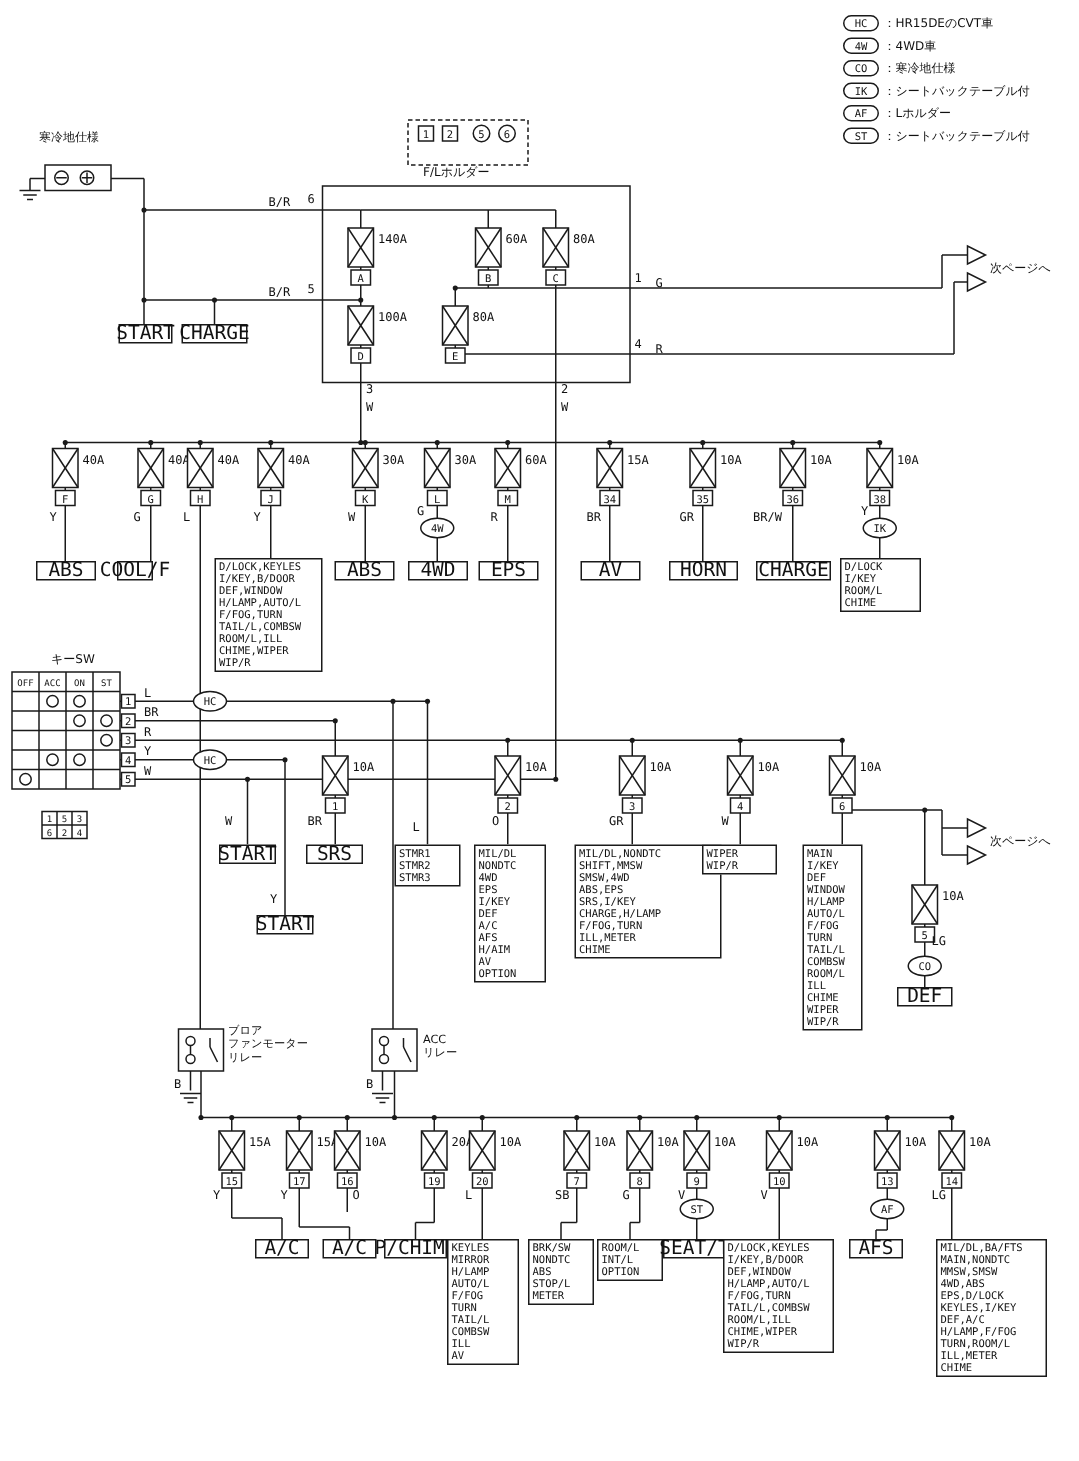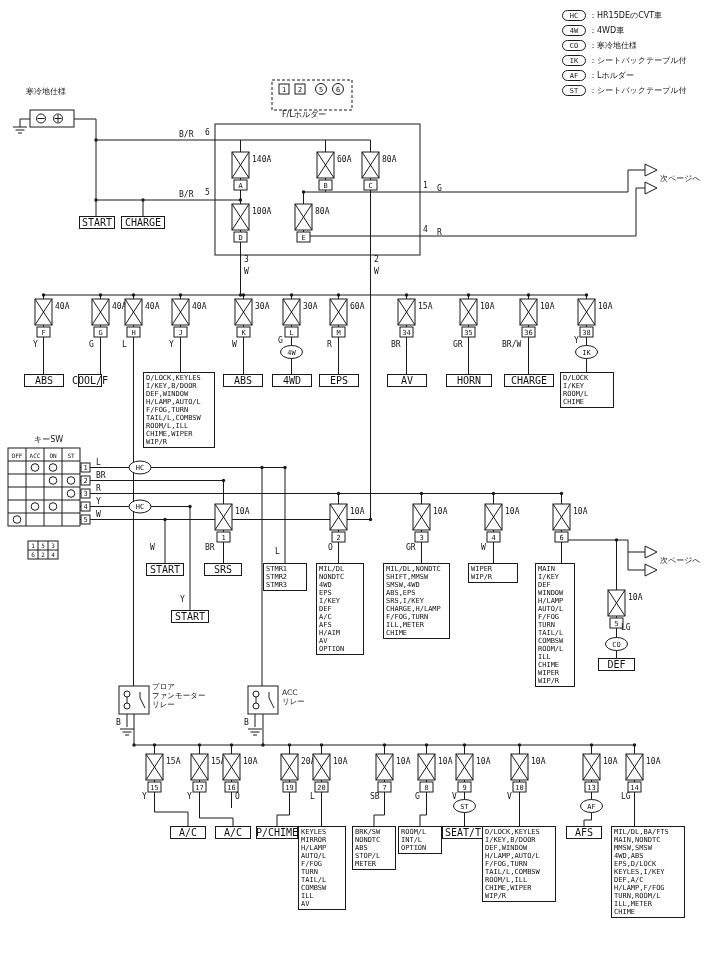--- a/index.html
+++ b/index.html
@@ -14,21 +14,21 @@
   .dot{fill:#1a1a1a}
   text{font-family:"DejaVu Sans Mono","Liberation Mono",monospace;fill:#111}
   .t8{font-size:8px}
   .t7c{font-size:7px;text-anchor:middle}
   .t6c{font-size:6px;text-anchor:middle}
   .lbl{position:absolute;font-size:8px;line-height:1;white-space:nowrap}
   .jp{font-family:"DejaVu Sans","Liberation Sans",sans-serif}
   .cbox{position:absolute;border:1px solid #1a1a1a;background:#fff;font-size:7px;
         line-height:8px;padding:1px 2px;white-space:nowrap;z-index:3}
   .cbox.single{display:flex;align-items:center;justify-content:center;height:13px;
-        padding:0 1px;font-size:10px}
+        padding:0 1px;font-size:13px}
   .rlabel{position:absolute;font-size:7.5px;line-height:9px;white-space:nowrap;
         font-family:"DejaVu Sans","Liberation Sans",sans-serif}
   .legend{position:absolute;left:562px;top:8px;z-index:4}
   .legend-row{display:flex;align-items:center;height:15px}
   .lg-oval{display:inline-flex;align-items:center;justify-content:center;min-width:24px;
         height:11px;border:1px solid #1a1a1a;border-radius:6px;font-size:7px;margin-right:3px}
   .lg-text{font-size:8px;font-family:"DejaVu Sans","Liberation Sans",sans-serif}
 </style>
 </head>
 <body>
@@ -632,35 +632,35 @@
     <div class="cbox single" style="left: 272px; top: 374px; width: 40px;">4WD</div>
     <div class="cbox single" style="left: 319px; top: 374px; width: 40px;">EPS</div>
     <div class="cbox single" style="left: 387px; top: 374px; width: 40px;">AV</div>
     <div class="cbox single" style="left: 446px; top: 374px; width: 46px;">HORN</div>
     <div class="cbox single" style="left: 504px; top: 374px; width: 50px;">CHARGE</div>
     <div class="cbox" style="left: 560px; top: 372px; width: 54px;">D/LOCK<br>I/KEY<br>ROOM/L<br>CHIME</div>
     <div class="cbox single" style="left: 146px; top: 563px; width: 38px;">START</div>
     <div class="cbox single" style="left: 204px; top: 563px; width: 38px;">SRS</div>
     <div class="cbox" style="left: 263px; top: 563px; width: 44px;">STMR1<br>STMR2<br>STMR3</div>
     <div class="cbox" style="left: 316px; top: 563px; width: 48px;">MIL/DL<br>NONDTC<br>4WD<br>EPS<br>I/KEY<br>DEF<br>A/C<br>AFS<br>H/AIM<br>AV<br>OPTION</div>
-    <div class="cbox" style="left: 383px; top: 563px; width: 67px;">MIL/DL,NONDTC<br>SHIFT,MMSW<br>SMSW,4WD<br>ABS,EPS<br>SRS,I/KEY<br>CHARGE,H/LAMP<br>F/FOG,TURN<br>ILL,METER<br>CHIME</div>
+    <div class="cbox" style="left: 383px; top: 563px; width: 98px;">MIL/DL,NONDTC<br>SHIFT,MMSW<br>SMSW,4WD<br>ABS,EPS<br>SRS,I/KEY<br>CHARGE,H/LAMP<br>F/FOG,TURN<br>ILL,METER<br>CHIME</div>
     <div class="cbox" style="left: 468px; top: 563px; width: 50px;">WIPER<br>WIP/R</div>
     <div class="cbox" style="left: 535px; top: 563px; width: 40px;">MAIN<br>I/KEY<br>DEF<br>WINDOW<br>H/LAMP<br>AUTO/L<br>F/FOG<br>TURN<br>TAIL/L<br>COMBSW<br>ROOM/L<br>ILL<br>CHIME<br>WIPER<br>WIP/R</div>
     <div class="cbox single" style="left: 171px; top: 610px; width: 38px;">START</div>
     <div class="cbox single" style="left: 598px; top: 658px; width: 37px;">DEF</div>
     <div class="cbox single" style="left: 170px; top: 826px; width: 36px;">A/C</div>
     <div class="cbox single" style="left: 215px; top: 826px; width: 36px;">A/C</div>
     <div class="cbox single" style="left: 256px; top: 826px; width: 42px;">P/CHIME</div>
     <div class="cbox" style="left: 298px; top: 826px; width: 48px;">KEYLES<br>MIRROR<br>H/LAMP<br>AUTO/L<br>F/FOG<br>TURN<br>TAIL/L<br>COMBSW<br>ILL<br>AV</div>
     <div class="cbox" style="left: 352px; top: 826px; width: 44px;">BRK/SW<br>NONDTC<br>ABS<br>STOP/L<br>METER</div>
     <div class="cbox" style="left: 398px; top: 826px; width: 44px;">ROOM/L<br>INT/L<br>OPTION</div>
     <div class="cbox single" style="left: 442px; top: 826px; width: 42px;">SEAT/T</div>
     <div class="cbox" style="left: 482px; top: 826px; width: 74px;">D/LOCK,KEYLES<br>I/KEY,B/DOOR<br>DEF,WINDOW<br>H/LAMP,AUTO/L<br>F/FOG,TURN<br>TAIL/L,COMBSW<br>ROOM/L,ILL<br>CHIME,WIPER<br>WIP/R</div>
     <div class="cbox single" style="left: 566px; top: 826px; width: 36px;">AFS</div>
-    <div class="cbox" style="left: 611px; top: 826px; width: 74px;">MIL/DL,BA/FTS<br>MAIN,NONDTC<br>MMSW,SMSW<br>4WD,ABS<br>EPS,D/LOCK<br>KEYLES,I/KEY<br>DEF,A/C<br>H/LAMP,F/FOG<br>TURN,ROOM/L<br>ILL,METER<br>CHIME</div>
+    <div class="cbox" style="left: 624px; top: 826px; width: 74px;">MIL/DL,BA/FTS<br>MAIN,NONDTC<br>MMSW,SMSW<br>4WD,ABS<br>EPS,D/LOCK<br>KEYLES,I/KEY<br>DEF,A/C<br>H/LAMP,F/FOG<br>TURN,ROOM/L<br>ILL,METER<br>CHIME</div>
     <div class="lbl" style="left: 205px; top: 129px;">6</div>
     <div class="lbl" style="left: 179px; top: 131px;">B/R</div>
     <div class="lbl" style="left: 205px; top: 189px;">5</div>
     <div class="lbl" style="left: 179px; top: 191px;">B/R</div>
     <div class="lbl" style="left: 423px; top: 182px;">1</div>
     <div class="lbl" style="left: 437px; top: 185px;">G</div>
     <div class="lbl" style="left: 423px; top: 226px;">4</div>
     <div class="lbl" style="left: 437px; top: 229px;">R</div>
     <div class="lbl" style="left: 244px; top: 256px;">3</div>
     <div class="lbl" style="left: 244px; top: 268px;">W</div>

